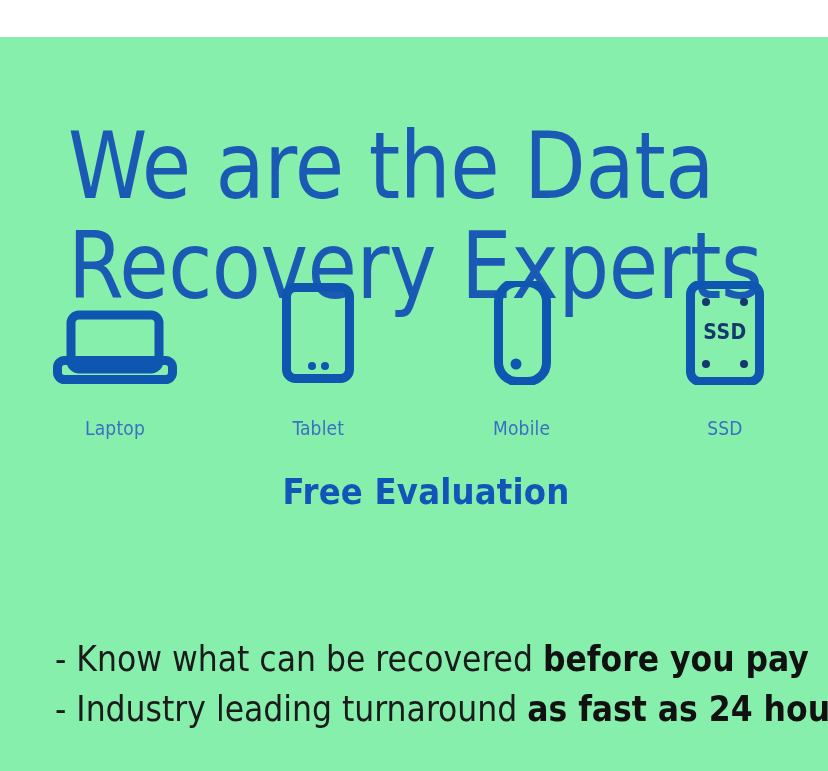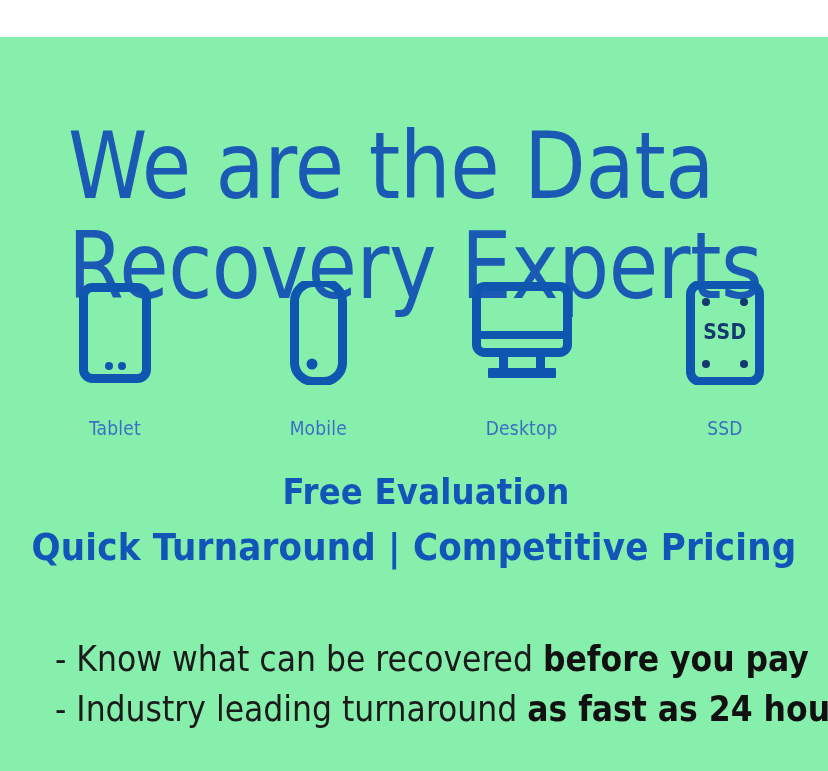--- a/index.html
+++ b/index.html
@@ -129,20 +129,29 @@
 
 <div id="page">
 
   <h1 class="headline">
     <span class="hl-line">We are the Data</span>
     <span class="hl-line">Recovery Experts</span>
   </h1>
 
   <div class="device-row">
 
+    <div class="device">
+      <span class="glyph">
+        <svg width="126" height="104" viewBox="0 0 126 104" aria-hidden="true">
+          <rect x="19" y="34" width="88" height="54" rx="8" ry="8" fill="none" stroke="#0f56b0" stroke-width="9"></rect>
+          <rect x="5.5" y="79.5" width="115" height="19" rx="7" ry="7" fill="none" stroke="#0f56b0" stroke-width="9"></rect>
+        </svg>
+      </span>
+      <span class="dev-label">Laptop</span>
+    </div>
 
     <div class="device">
       <span class="glyph">
         <svg width="126" height="104" viewBox="0 0 126 104" aria-hidden="true">
           <rect x="31.5" y="6.5" width="63" height="91" rx="9" ry="9" fill="none" stroke="#0f56b0" stroke-width="9"></rect>
           <circle cx="57" cy="85" r="4" fill="#0f56b0"></circle>
           <circle cx="70" cy="85" r="4" fill="#0f56b0"></circle>
         </svg>
       </span>
       <span class="dev-label">Tablet</span>
@@ -151,52 +160,39 @@
     <div class="device">
       <span class="glyph">
         <svg width="126" height="104" viewBox="0 0 126 104" aria-hidden="true">
           <rect x="39.5" y="1.5" width="48" height="99" rx="19" ry="19" fill="none" stroke="#0f56b0" stroke-width="9"></rect>
           <circle cx="57" cy="83" r="5.5" fill="#0f56b0"></circle>
         </svg>
       </span>
       <span class="dev-label">Mobile</span>
     </div>
 
-    <div class="device">
-      <span class="glyph">
-        <svg width="126" height="104" viewBox="0 0 126 104" aria-hidden="true">
-          <rect x="17.5" y="5.5" width="91" height="66" rx="8" ry="8" fill="none" stroke="#0f56b0" stroke-width="9"></rect>
-          <line x1="22" y1="54" x2="104" y2="54" stroke="#0f56b0" stroke-width="8"></line>
-          <rect x="40" y="72" width="9" height="16" fill="#0f56b0"></rect>
-          <rect x="77" y="72" width="9" height="16" fill="#0f56b0"></rect>
-          <rect x="29" y="87" width="68" height="10" rx="1" fill="#0f56b0"></rect>
-        </svg>
-      </span>
-      <span class="dev-label">Desktop</span>
-    </div>
 
     <div class="device">
       <span class="glyph">
         <svg width="126" height="104" viewBox="0 0 126 104" aria-hidden="true">
           <rect x="28.5" y="3.5" width="69" height="97" rx="10" ry="10" fill="none" stroke="#0f56b0" stroke-width="9"></rect>
           <circle cx="44" cy="21" r="4" fill="#15396e"></circle>
           <circle cx="82" cy="21" r="4" fill="#15396e"></circle>
           <circle cx="44" cy="83" r="4" fill="#15396e"></circle>
           <circle cx="82" cy="83" r="4" fill="#15396e"></circle>
           <text x="63" y="58" text-anchor="middle" font-family="DejaVu Sans Condensed, Liberation Sans Narrow, Liberation Sans, sans-serif" font-size="21" font-weight="700" letter-spacing="0.5" fill="#15396e">SSD</text>
         </svg>
       </span>
       <span class="dev-label">SSD</span>
     </div>
 
   </div>
 
   <div class="taglines">
     <div class="tagline-1">Free Evaluation</div>
-    <div class="tagline-2">Quick Turnaround | Competitive Pricing</div>
   </div>
 
   <div class="bullets">
 
     <div class="bullet-line">
       <span>-</span><span> Know what can be recovered </span><b>before you pay</b>
     </div>
 
     <div class="bullet-line">
       <span>-</span><span> Industry leading turnaround </span><b>as fast as 24 hours</b>

